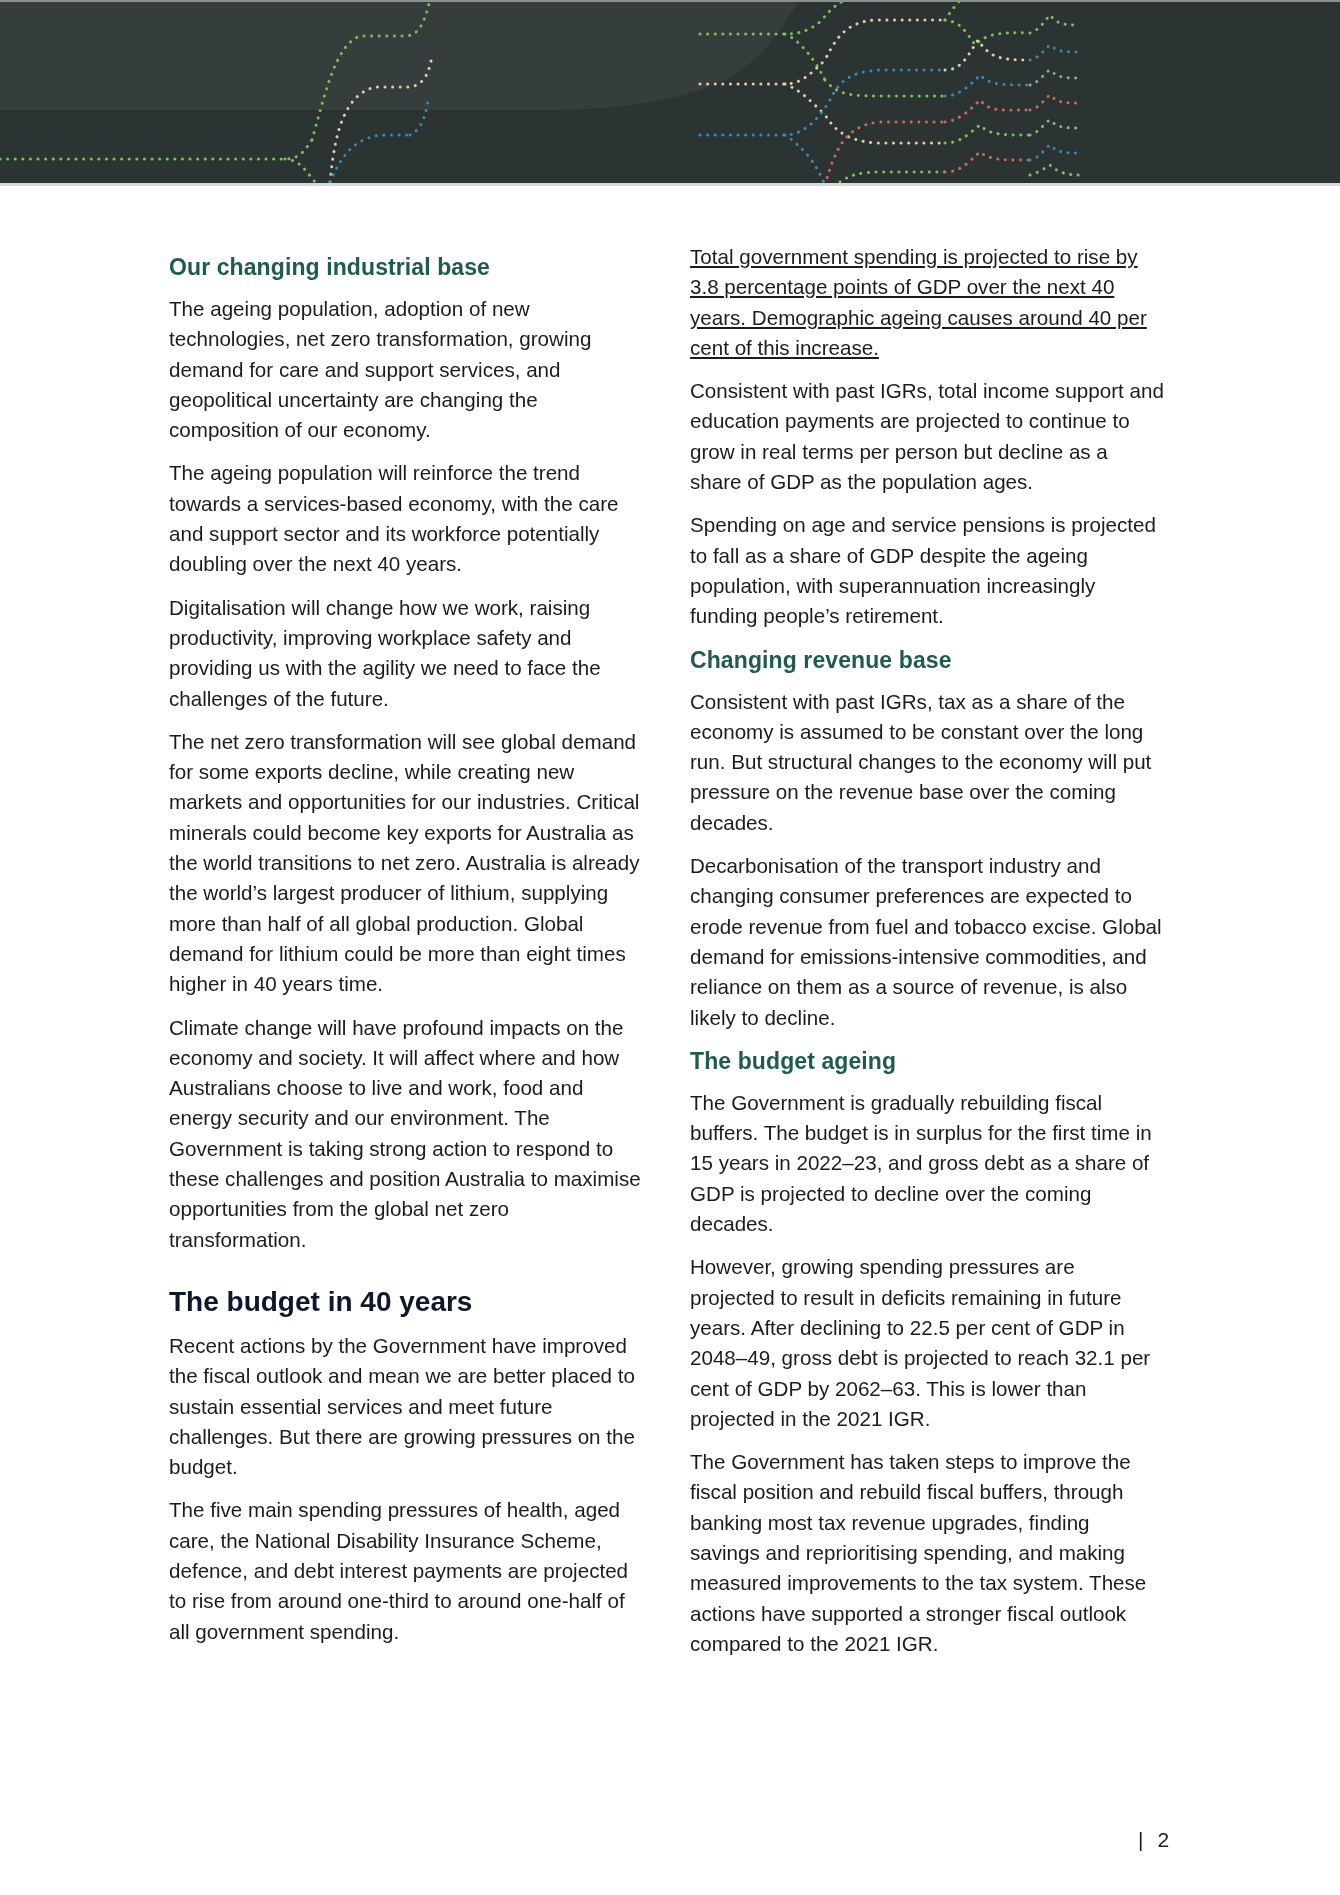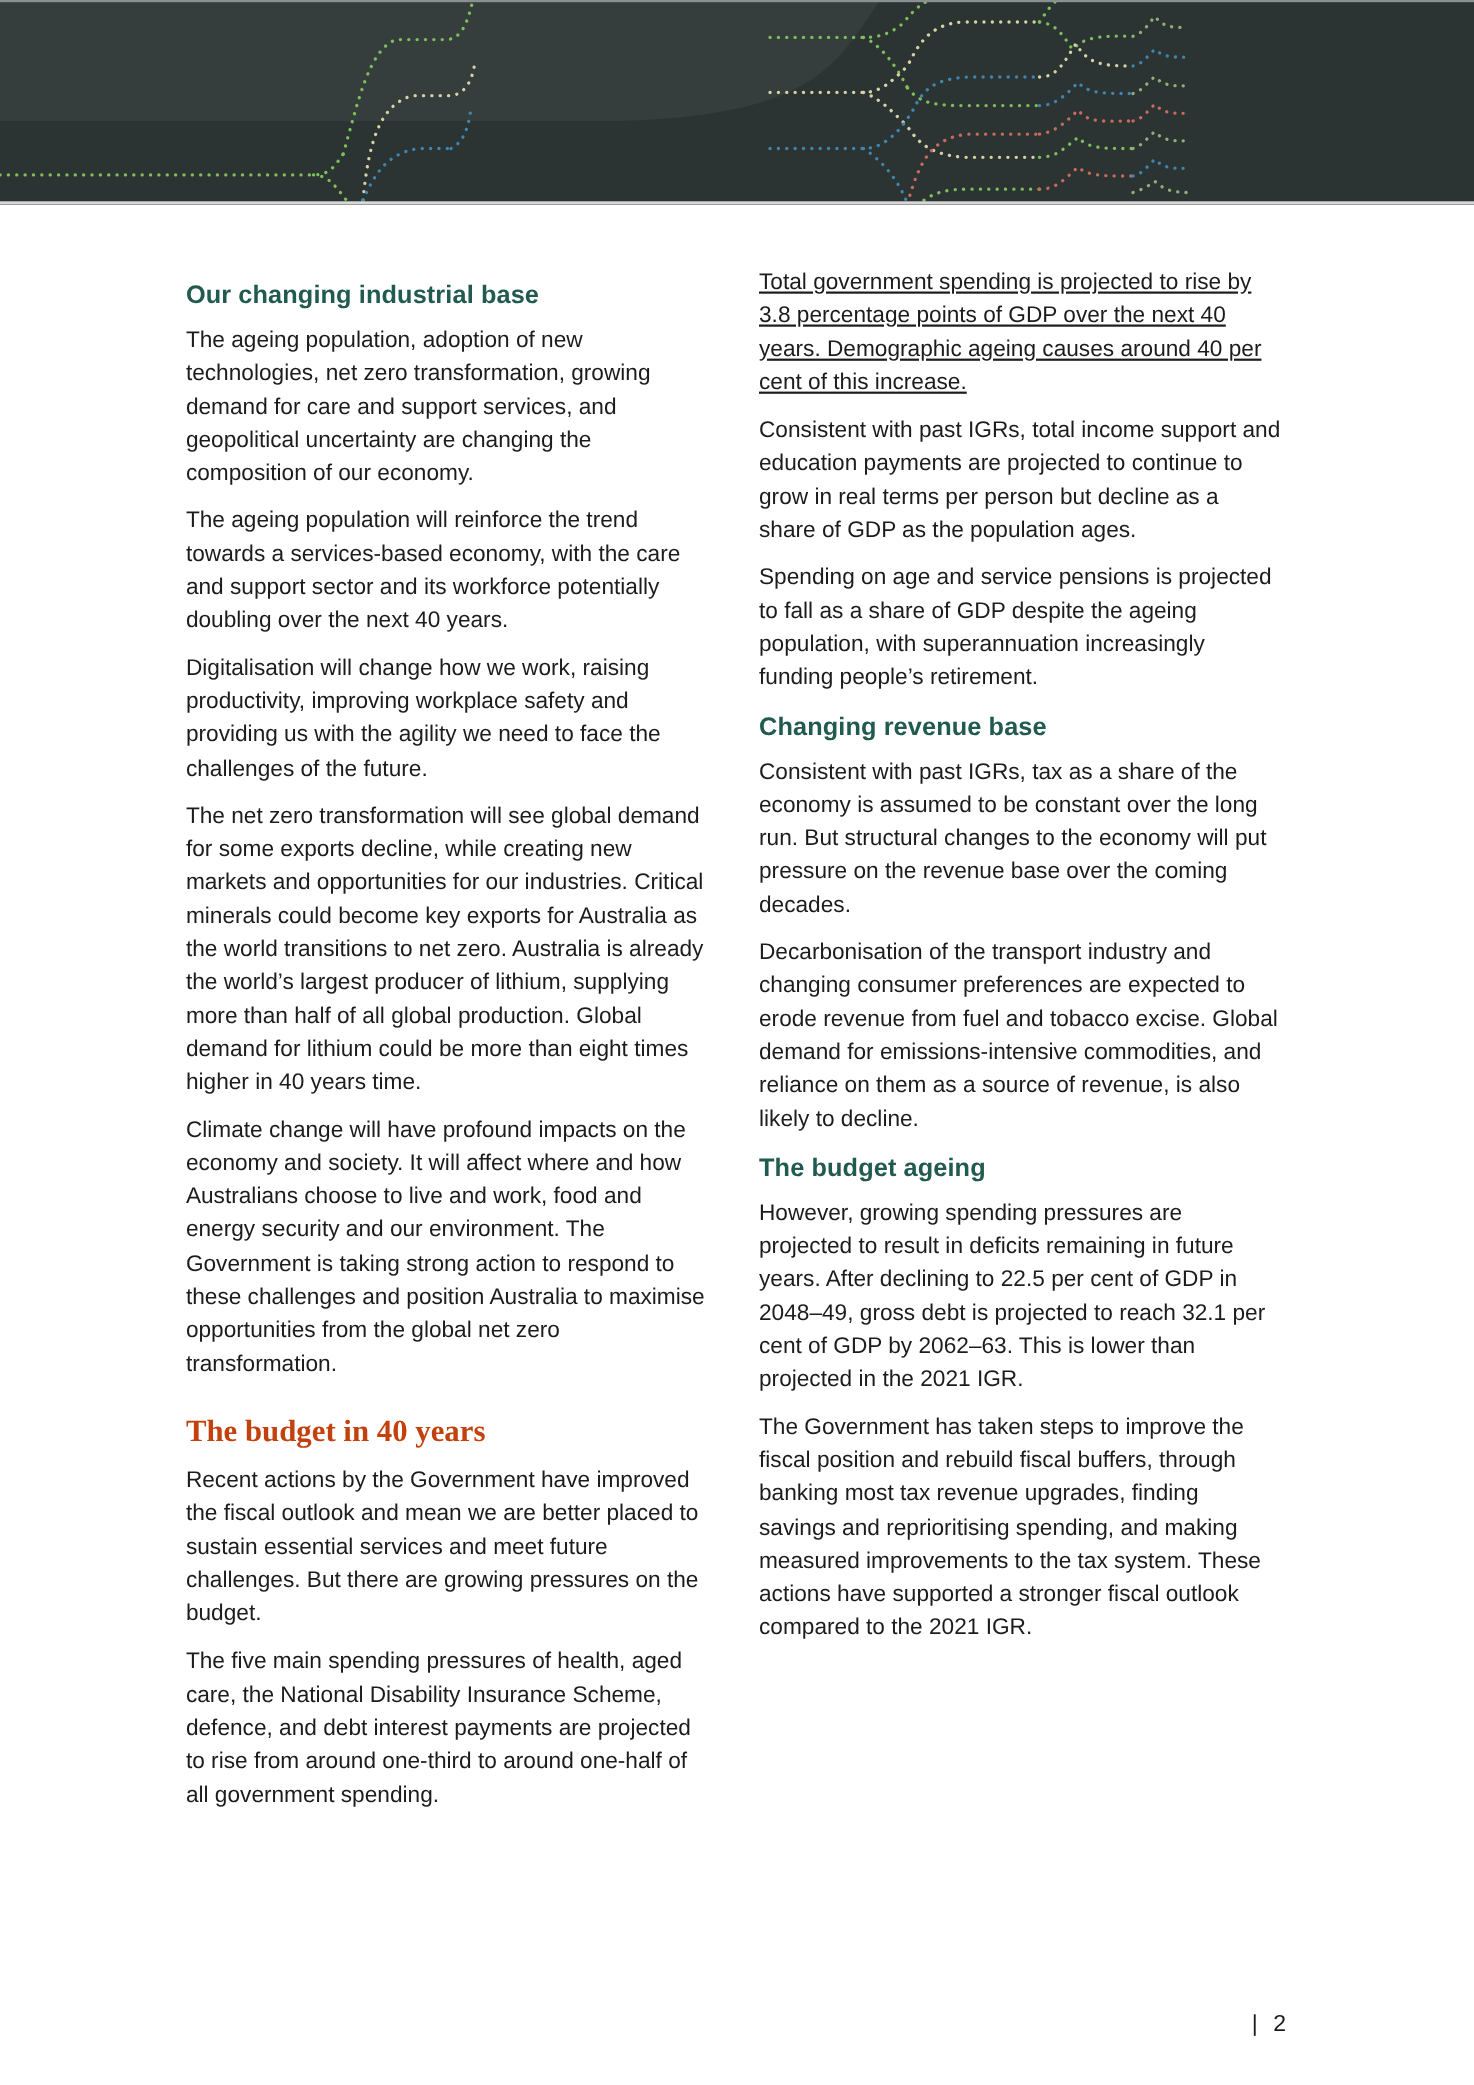--- a/index.html
+++ b/index.html
@@ -17,23 +17,22 @@
     position: absolute; top: 252px; width: 480px;
   }
   .col-left { left: 169px; }
   .col-right { left: 690px; top: 252px; width: 475px; }
   h2.sub {
     font-family: "Liberation Sans", "DejaVu Sans", sans-serif;
     font-weight: bold; color: #215a4f; font-size: 23px; line-height: 30px;
     margin: 0 0 12px 0; letter-spacing: 0.1px;
   }
   h1.main {
-    font-weight: bold; color: #c2410c; font-size: 28px; line-height: 34px;
+    font-weight: bold; color: #0f172a; font-size: 28px; line-height: 34px;
     margin: 30px 0 12px 0;
-    font-family: Liberation Serif, serif;
   }
   p {
     margin: 0 0 13px 0; font-size: 20.6px; line-height: 30.3px;
     letter-spacing: 0px; color: #1c1c1c;
   }
   .col-right p:first-child { margin-top: -10px; text-decoration: underline; }
   .page-num {
     position: absolute; left: 1138px; top: 1828px; font-size: 21px; color: #1c1c1c;
   }
   .page-num .bar { display: inline-block; margin-right: 14px; }
@@ -106,20 +105,21 @@
     <p>Consistent with past IGRs, total income support and education payments are projected to continue to grow in real terms per person but decline as a share of GDP as the population ages.</p>
     <p>Spending on age and service pensions is projected to fall as a share of GDP despite the ageing population, with superannuation increasingly funding people’s retirement.</p>
   </section>
   <section>
     <h2 class="sub">Changing revenue base</h2>
     <p>Consistent with past IGRs, tax as a share of the economy is assumed to be constant over the long run. But structural changes to the economy will put pressure on the revenue base over the coming decades.</p>
     <p>Decarbonisation of the transport industry and changing consumer preferences are expected to erode revenue from fuel and tobacco excise. Global demand for emissions-intensive commodities, and reliance on them as a source of revenue, is also likely to decline.</p>
   </section>
   <section>
     <h2 class="sub">The budget ageing</h2>
+    <p>The Government is gradually rebuilding fiscal buffers. The budget is in surplus for the first time in 15 years in 2022–23, and gross debt as a share of GDP is projected to decline over the coming decades.</p>
     <p>However, growing spending pressures are projected to result in deficits remaining in future years. After declining to 22.5 per cent of GDP in 2048–49, gross debt is projected to reach 32.1 per cent of GDP by 2062–63. This is lower than projected in the 2021 IGR.</p>
     <p>The Government has taken steps to improve the fiscal position and rebuild fiscal buffers, through banking most tax revenue upgrades, finding savings and reprioritising spending, and making measured improvements to the tax system. These actions have supported a stronger fiscal outlook compared to the 2021 IGR.</p>
   </section>
 </div>
 
 <div class="page-num">
   <span class="bar">|</span><span>2</span>
 </div>
 
 </body></html>

